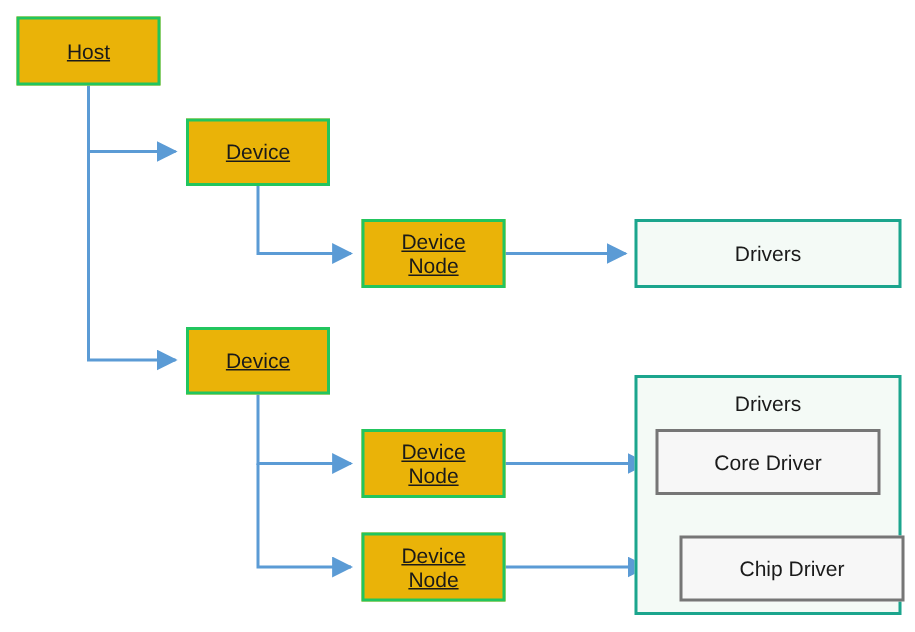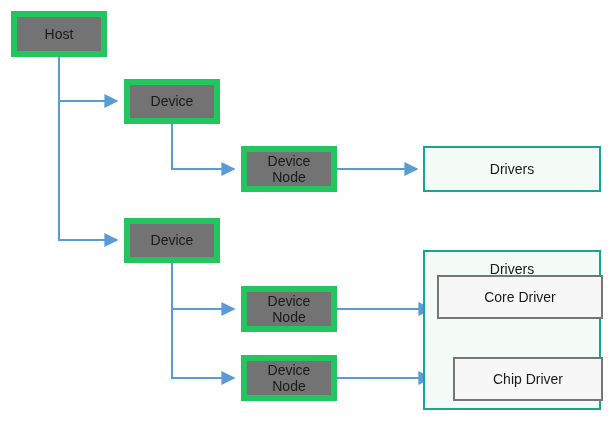--- a/index.html
+++ b/index.html
@@ -26,24 +26,25 @@
     position: absolute;
     box-sizing: border-box;
     display: flex;
     align-items: center;
     justify-content: center;
     text-align: center;
     line-height: 1.15;
     z-index: 3;
   }
   .node-blue {
-    background: #737373;
-    border: 6px solid #22c55e;
+    background: #eab308;
+    border: 2px solid #22c55e;
     color: #1a1a1a;
     font-size: 14px;
+    text-decoration: underline;
   }
   .node-green-plain {
     background: #f4faf6;
     border: 2px solid #1ba58d;
     color: #1a1a1a;
     font-size: 14px;
   }
   .group-green {
     position: absolute;
     box-sizing: border-box;
@@ -126,21 +127,21 @@
 
   <div class="node node-blue" style="left:241px; top:355px; width:96px; height:46px;">
     <span class="label-2line">Device
 Node</span>
   </div>
 
   <div class="node node-green-plain" style="left:423px; top:146px; width:178px; height:46px;">
     <span>Drivers</span>
   </div>
 
-  <div class="node node-gray" style="left:437px; top:275px; width:166px; height:44px;">
+  <div class="node node-gray" style="left:437px; top:286px; width:150px; height:44px;">
     <span>Core Driver</span>
   </div>
 
   <div class="node node-gray" style="left:437px; top:357px; width:150px; height:44px;margin-left:16px;">
     <span>Chip Driver</span>
   </div>
 
 </div>
 
 </body></html>

